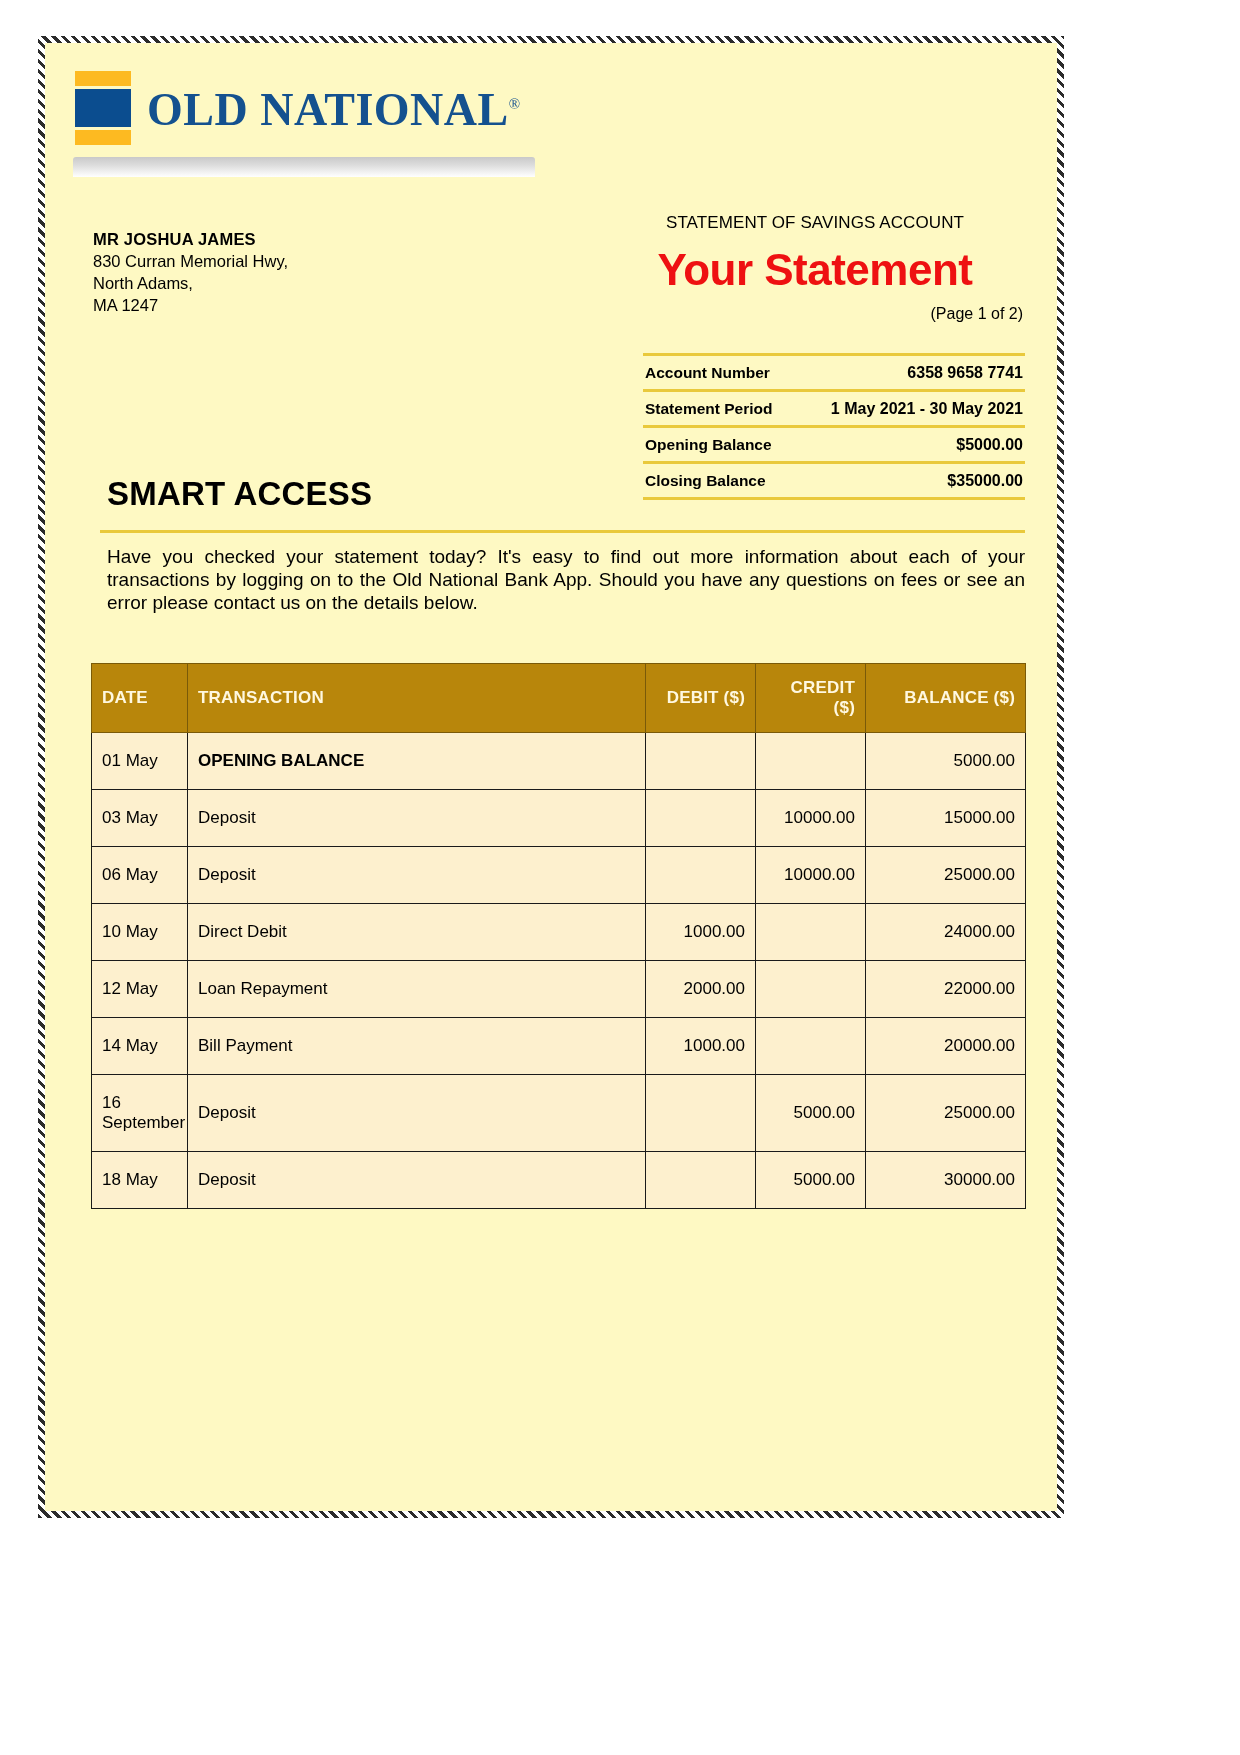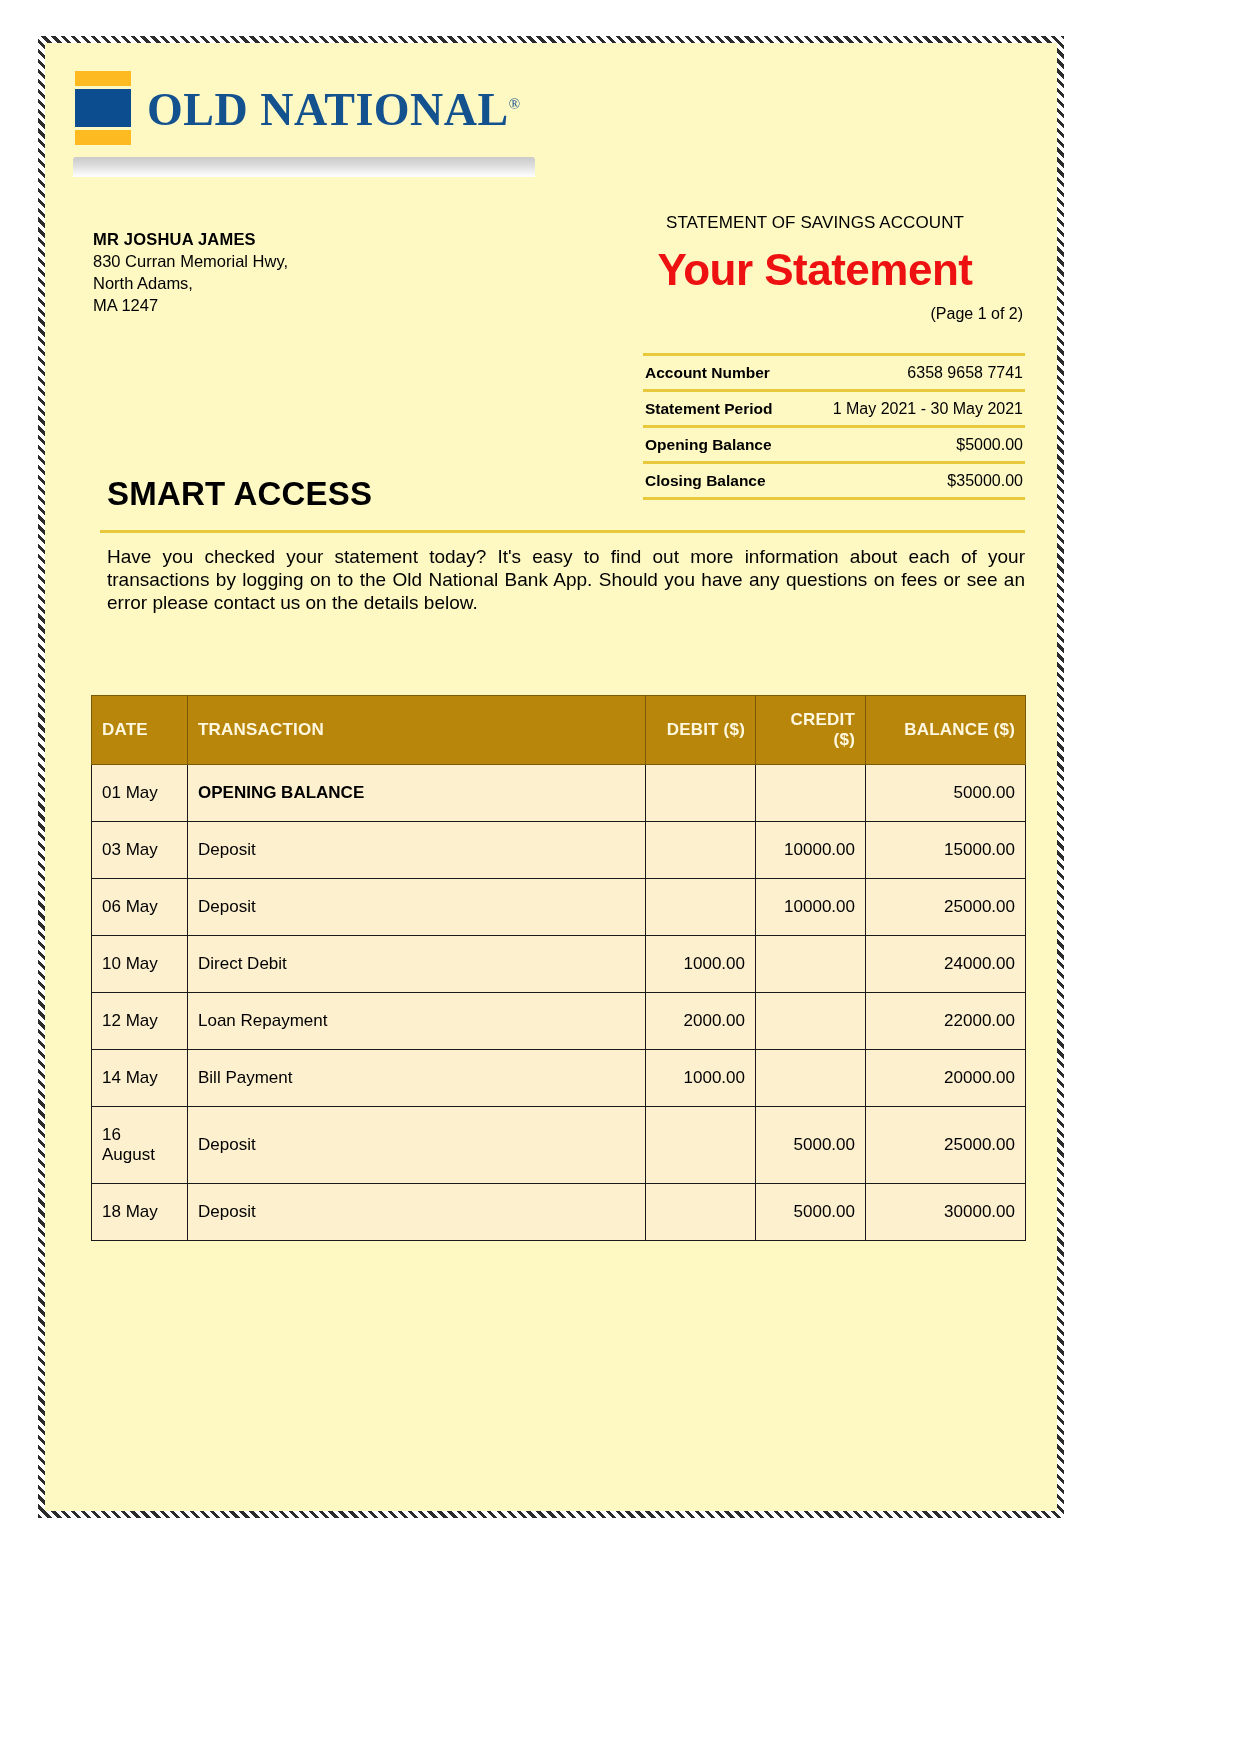--- a/index.html
+++ b/index.html
@@ -141,20 +141,21 @@
     left: 598px;
     top: 310px;
     width: 382px;
     border-collapse: collapse;
     font-size: 16px;
   }
   .details td {
     padding: 8px 2px 7px 2px;
     border-top: 3px solid #E9C93C;
     vertical-align: middle;
+    font-weight: bold;
   }
   .details tr:last-child td {
     border-bottom: 3px solid #E9C93C;
   }
   .details .lbl {
     font-weight: bold;
     font-size: 15.5px;
     text-align: left;
     width: 170px;
   }
@@ -191,21 +192,21 @@
     width: 918px;
     font-size: 19px;
     line-height: 23px;
     text-align: justify;
   }
 
   
   .txn-wrap {
     position: absolute;
     left: 46px;
-    top: 652px;
+    top: 620px;
     width: 853px;
   }
   table.txn {
     width: 934px;
     border-collapse: collapse;
     table-layout: fixed;
   }
   table.txn th {
     background: #B8860B;
     color: #FFF8E0;
@@ -348,21 +349,21 @@
             <td class="num">22000.00</td>
           </tr>
           <tr>
             <td>14 May</td>
             <td>Bill Payment</td>
             <td class="num">1000.00</td>
             <td class="num"></td>
             <td class="num">20000.00</td>
           </tr>
           <tr>
-            <td>16 August</td>
+            <td>16 September</td>
             <td>Deposit</td>
             <td class="num"></td>
             <td class="num">5000.00</td>
             <td class="num">25000.00</td>
           </tr>
           <tr>
             <td>18 May</td>
             <td>Deposit</td>
             <td class="num"></td>
             <td class="num">5000.00</td>

